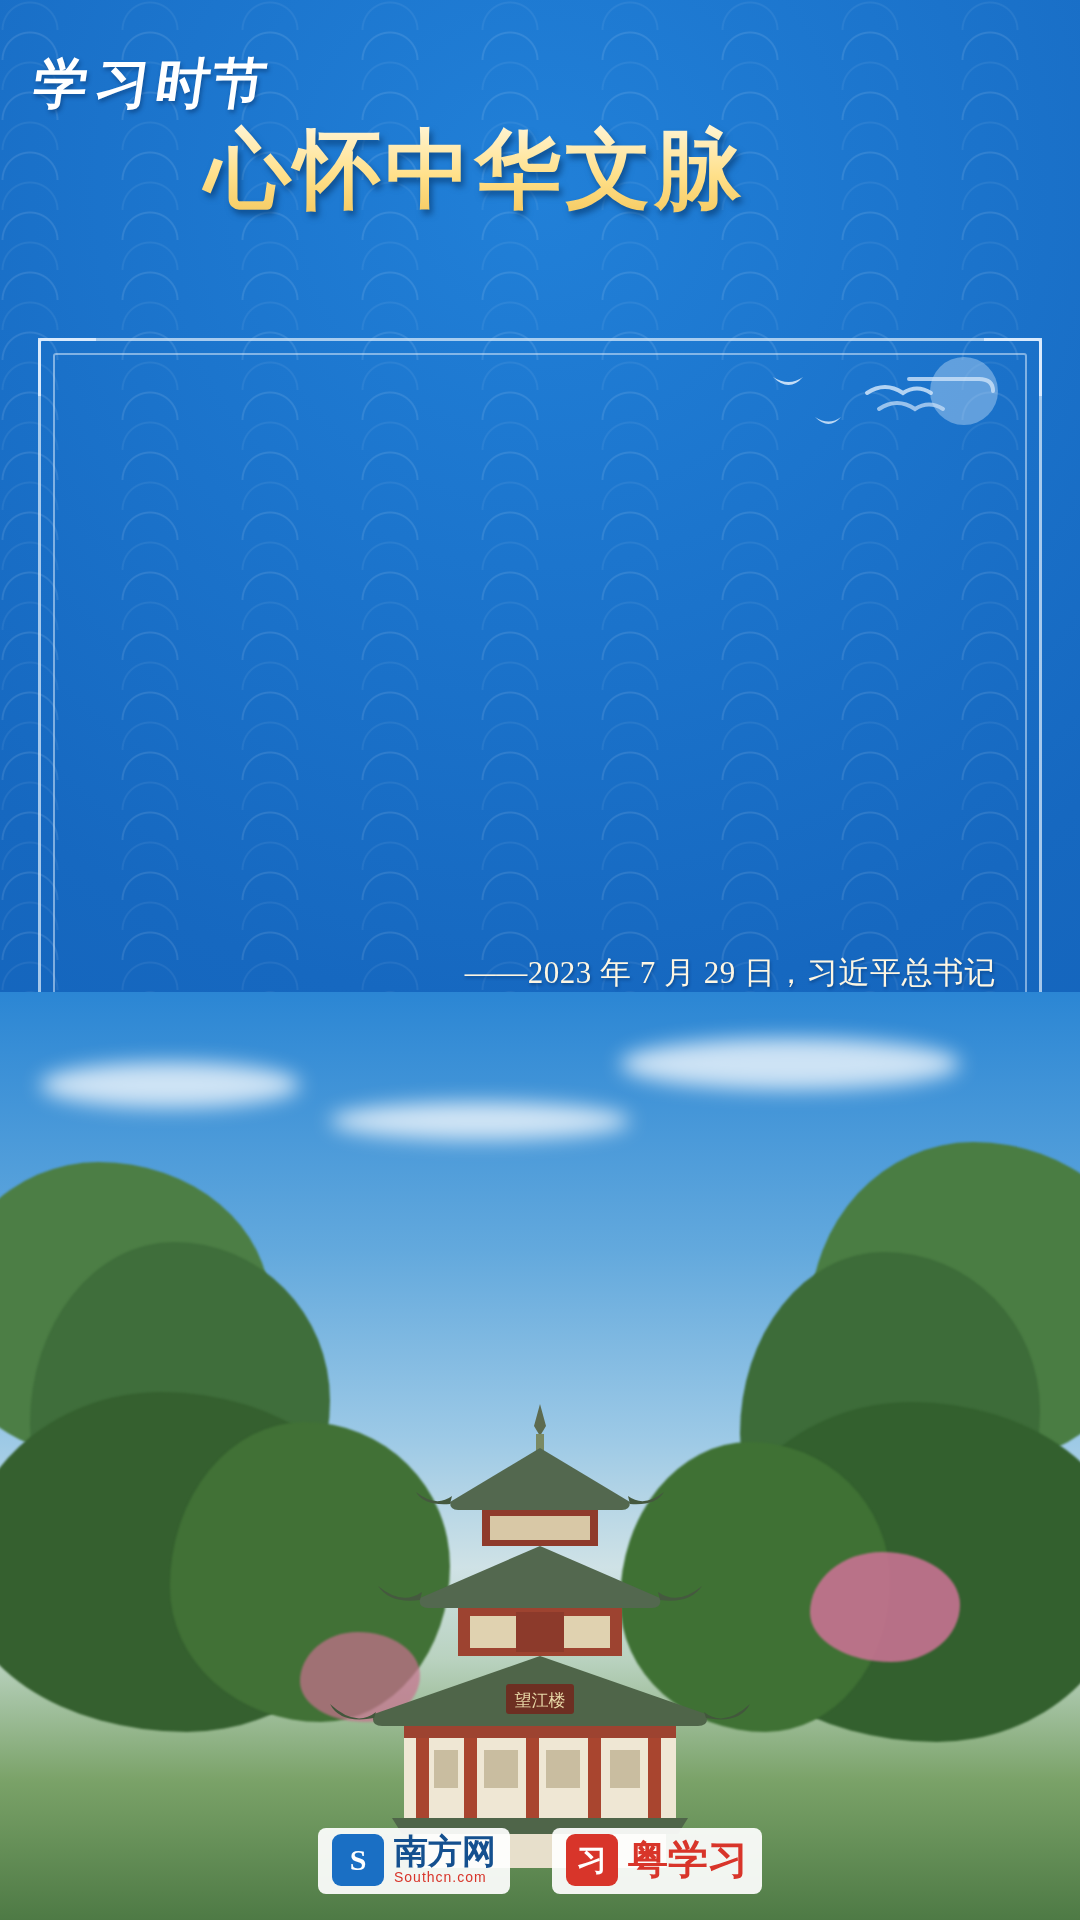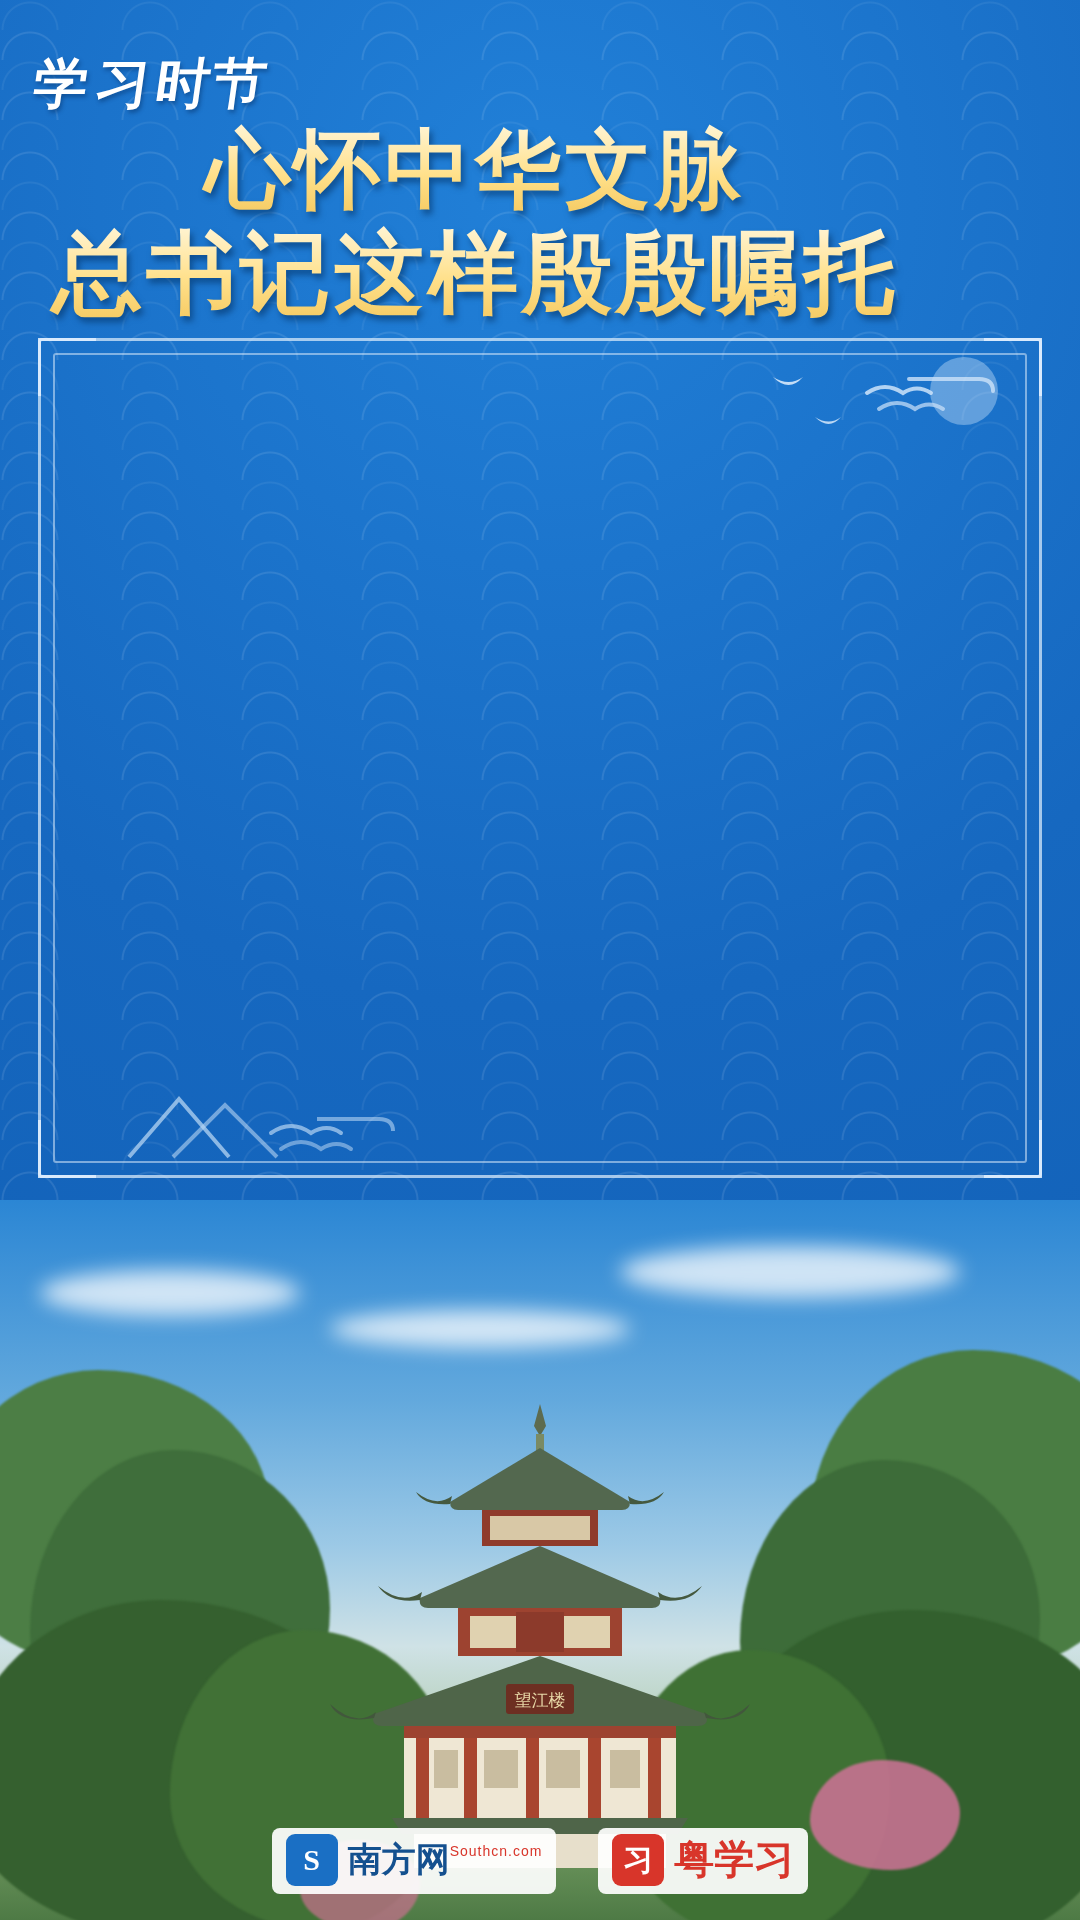--- a/index.html
+++ b/index.html
@@ -122,21 +122,21 @@
     font-family:"Liberation Serif", serif;
     font-size:31px;
     line-height:1.5;
     color:#fdf6e3;
     letter-spacing:.5px;
     text-shadow:1px 2px 3px rgba(0,40,90,.45);
   }
 
   
   #photo {
-    position:absolute; left:0; bottom:0; width:1080px; height:720px;
+    position:absolute; left:0; bottom:0; width:1080px; height:928px;
     overflow:hidden;
   }
   #sky {
     position:absolute; inset:0;
     background:linear-gradient(180deg,#2b86d4 0%,#63a9dd 28%,#9cc9e6 48%,#cfe2e6 62%,#b9d2bf 72%, #7aa268 85%, #4e7a45 100%);
   }
   .cloudpuff {
     position:absolute;
     background:rgba(255,255,255,.75);
     border-radius:50%;
@@ -195,21 +195,20 @@
   <div id="waves"></div>
 
   <div id="brand">
     <span class="bword">学</span>
     <span class="bmark">习</span>
     <span class="bword">时节</span>
   </div>
 
   <div id="title">
     <div class="line line1">心怀中华文脉</div>
-    <div class="line line2">总书记这样殷殷嘱托</div>
   </div>
 
   <div id="frame">
     <span class="corner tl"></span>
     <span class="corner tr"></span>
     <span class="corner bl"></span>
     <span class="corner br"></span>
 
     <svg id="ornament-cloud" width="250" height="110" viewBox="0 0 250 110">
       <circle cx="205" cy="40" r="34" fill="rgba(170,205,240,.55)"></circle>
@@ -224,20 +223,21 @@
       <path d="M8 78 L58 20 L108 78" stroke="rgba(210,232,252,.75)" stroke-width="4" fill="none"></path>
       <path d="M52 78 L104 26 L156 78" stroke="rgba(210,232,252,.6)" stroke-width="4" fill="none"></path>
       <path d="M150 54 q20 -14 40 0 q16 -10 30 0" stroke="rgba(210,232,252,.7)" stroke-width="4" fill="none" stroke-linecap="round"></path>
       <path d="M160 70 q20 -14 40 0 q16 -10 30 0" stroke="rgba(210,232,252,.55)" stroke-width="4" fill="none" stroke-linecap="round"></path>
       <path d="M196 40 h62 q14 0 14 12" stroke="rgba(210,232,252,.6)" stroke-width="4" fill="none"></path>
     </svg>
   </div>
 
 
   <div id="attribution">
+    <div>——2023 年 7 月 29 日，习近平总书记</div>
   </div>
 
   <div id="photo">
     <div id="sky"></div>
 
     <div class="cloudpuff" style="left:40px;  top:70px;  width:260px; height:46px;"></div>
     <div class="cloudpuff" style="left:620px; top:46px;  width:340px; height:52px;"></div>
     <div class="cloudpuff" style="left:330px; top:110px; width:300px; height:38px;"></div>
 
     <div class="treemass" style="left:-60px; top:170px; width:330px; height:300px; background:#4c7e45;"></div>
@@ -294,21 +294,21 @@
 
       <path d="M62 420 L358 420 L348 436 L72 436 Z" fill="#4f6549"></path>
 
       <rect x="84" y="436" width="252" height="34" fill="#e7dfcb"></rect>
     </svg>
   </div>
 
   <div id="footer">
     <div class="logo logo-white-plate">
       <span class="logo-badge blue">S</span>
-      <span style="display:flex;flex-direction:row;align-items:flex-start;">
+      <span style="display:flex;flex-direction:column;align-items:flex-start;">
         <span class="logo-text-main">南方网</span>
         <span class="logo-text-sub">Southcn.com</span>
       </span>
     </div>
     <div class="logo logo-white-plate">
       <span class="logo-badge red">习</span>
       <span class="logo-text-red">粤学习</span>
     </div>
   </div>
 

